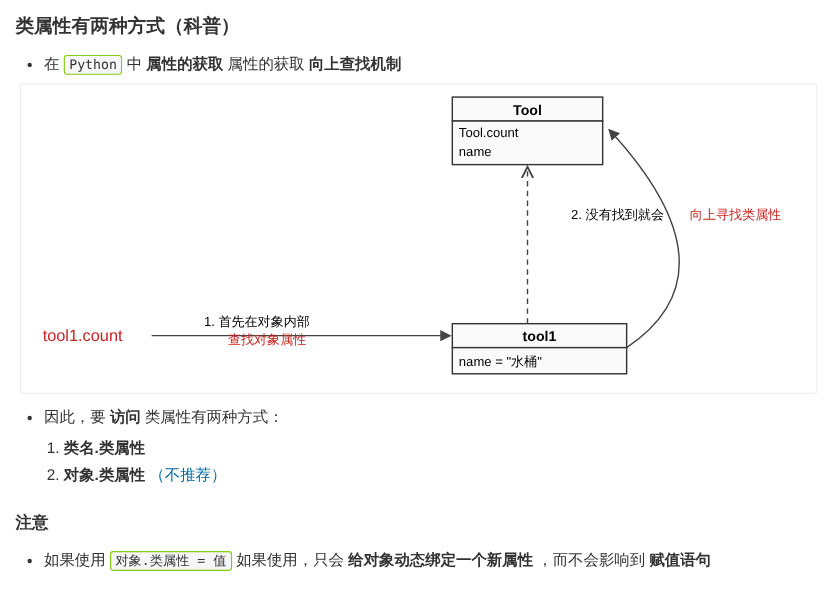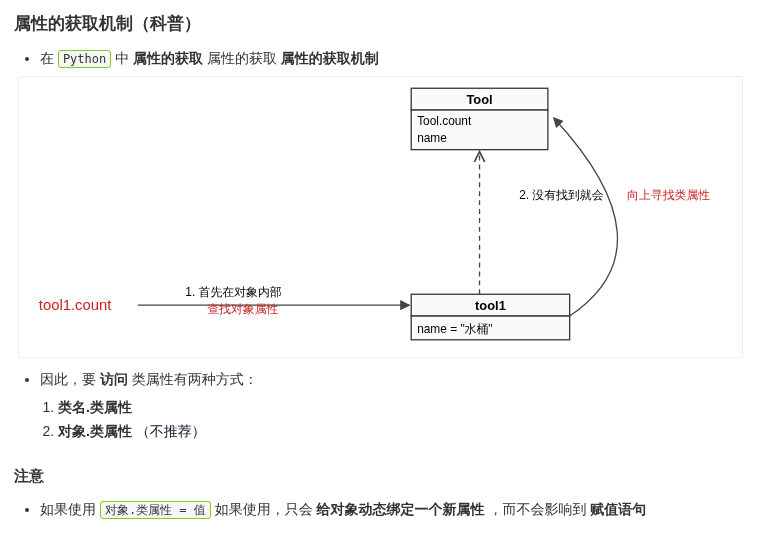--- a/index.html
+++ b/index.html
@@ -22,50 +22,50 @@
     ol.inner { list-style: decimal; padding-left: 44px; margin-top: 4px; margin-bottom: 8px; }
     ol.inner li { margin-bottom: 2px; }
     .code {
       background: #f6f6f6;
       border: 1px solid #84cc16;
       border-radius: 3px;
       padding: 1px 4px;
       font-family: Consolas, Monaco, monospace;
       font-size: 12px;
     }
-    .gray { color: #0f172a; }
+    .gray { color: #0369a1; }
     .bold { font-weight: bold; text-align: center; }
     .diagram-wrapper {
       border: 1px solid #eee;
       border-radius: 2px;
       background: #fff;
       margin: 6px 4px 10px 4px;
       padding: 0;
     }
     .diagram { width: 100%; height: 280px; display: block; }
     
     .uml-title { font-weight: bold; text-anchor: middle; font-size: 13px; }
     .uml-text { font-size: 12px; }
     .red { fill: #cc2222; }
     .arrow-line { stroke: #444; stroke-width: 1.3; fill: none; }
     .dashed { stroke-dasharray: 5 4; }
   </style>
 </head>
 <body>
 
-<h3>属性的获取机制（科普）</h3>
+<h3>类属性有两种方式（科普）</h3>
 
 <ul class="outer">
   <li>
     <span>在</span>
     <span class="code">Python</span>
     <span>中</span>
     <span class="bold">属性的获取</span>
     <span>属性的获取</span>
-    <span class="bold">属性的获取机制</span>
+    <span class="bold">向上查找机制</span>
   </li>
 </ul>
 
 <div class="diagram-wrapper">
   <svg class="diagram" viewBox="0 0 730 280">
 
     <defs>
       <marker id="arrow-open" markerWidth="10" markerHeight="10" refX="8" refY="5" orient="auto">
         <path d="M0,1 L8,5 L0,9" fill="none" stroke="#444" stroke-width="1.3"></path>
       </marker>

